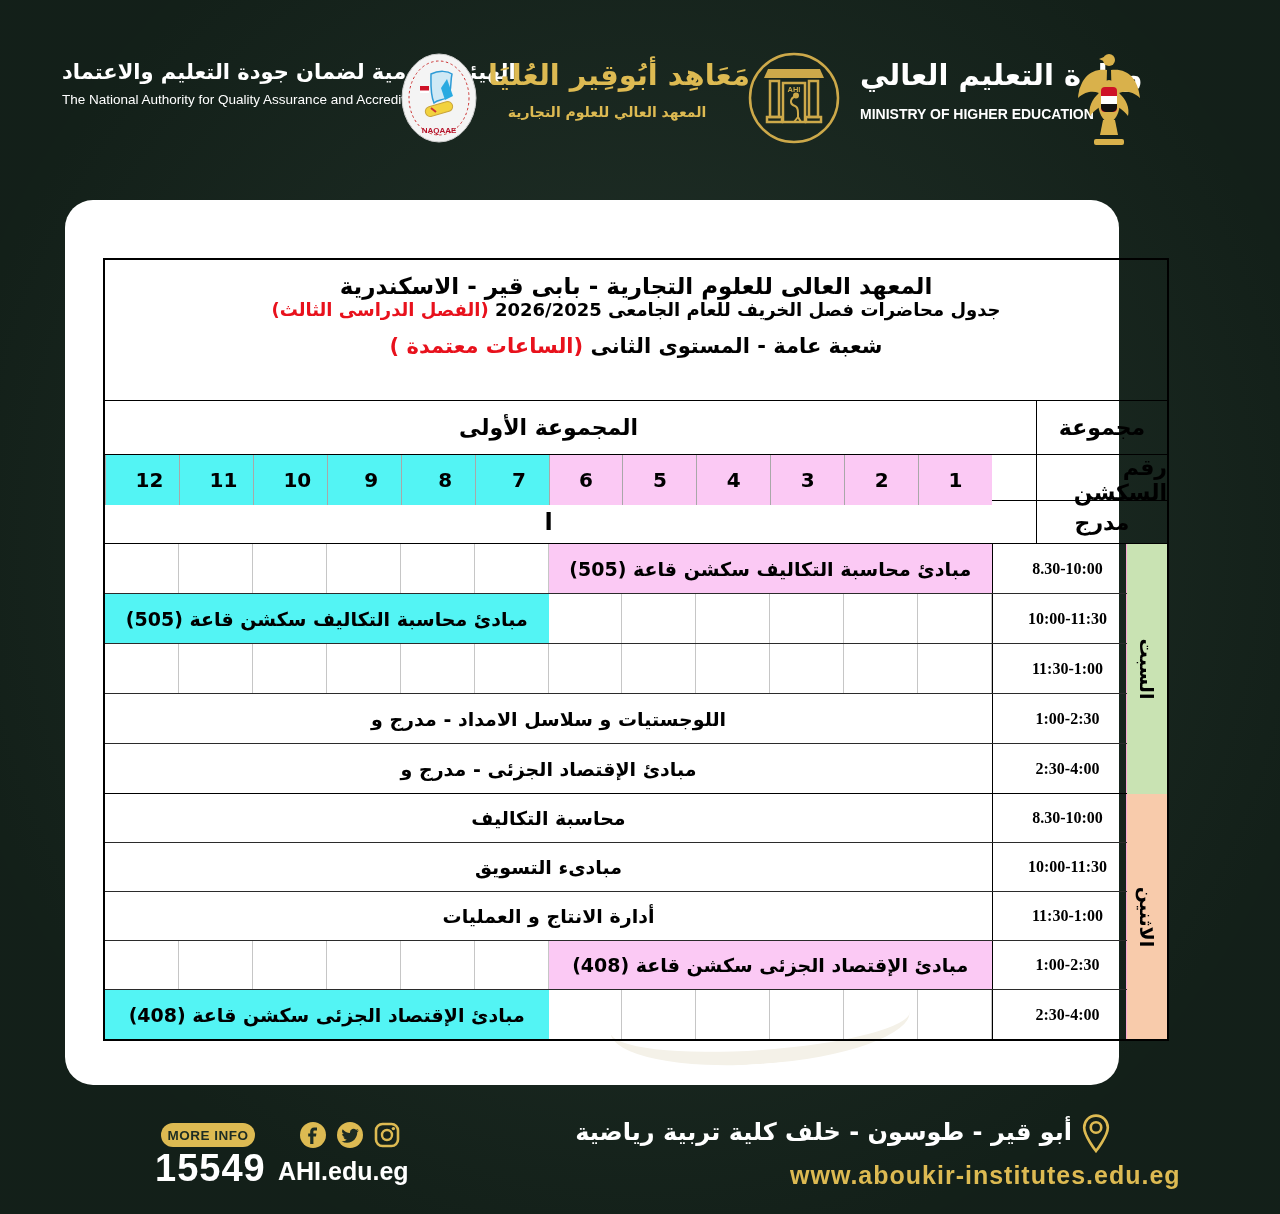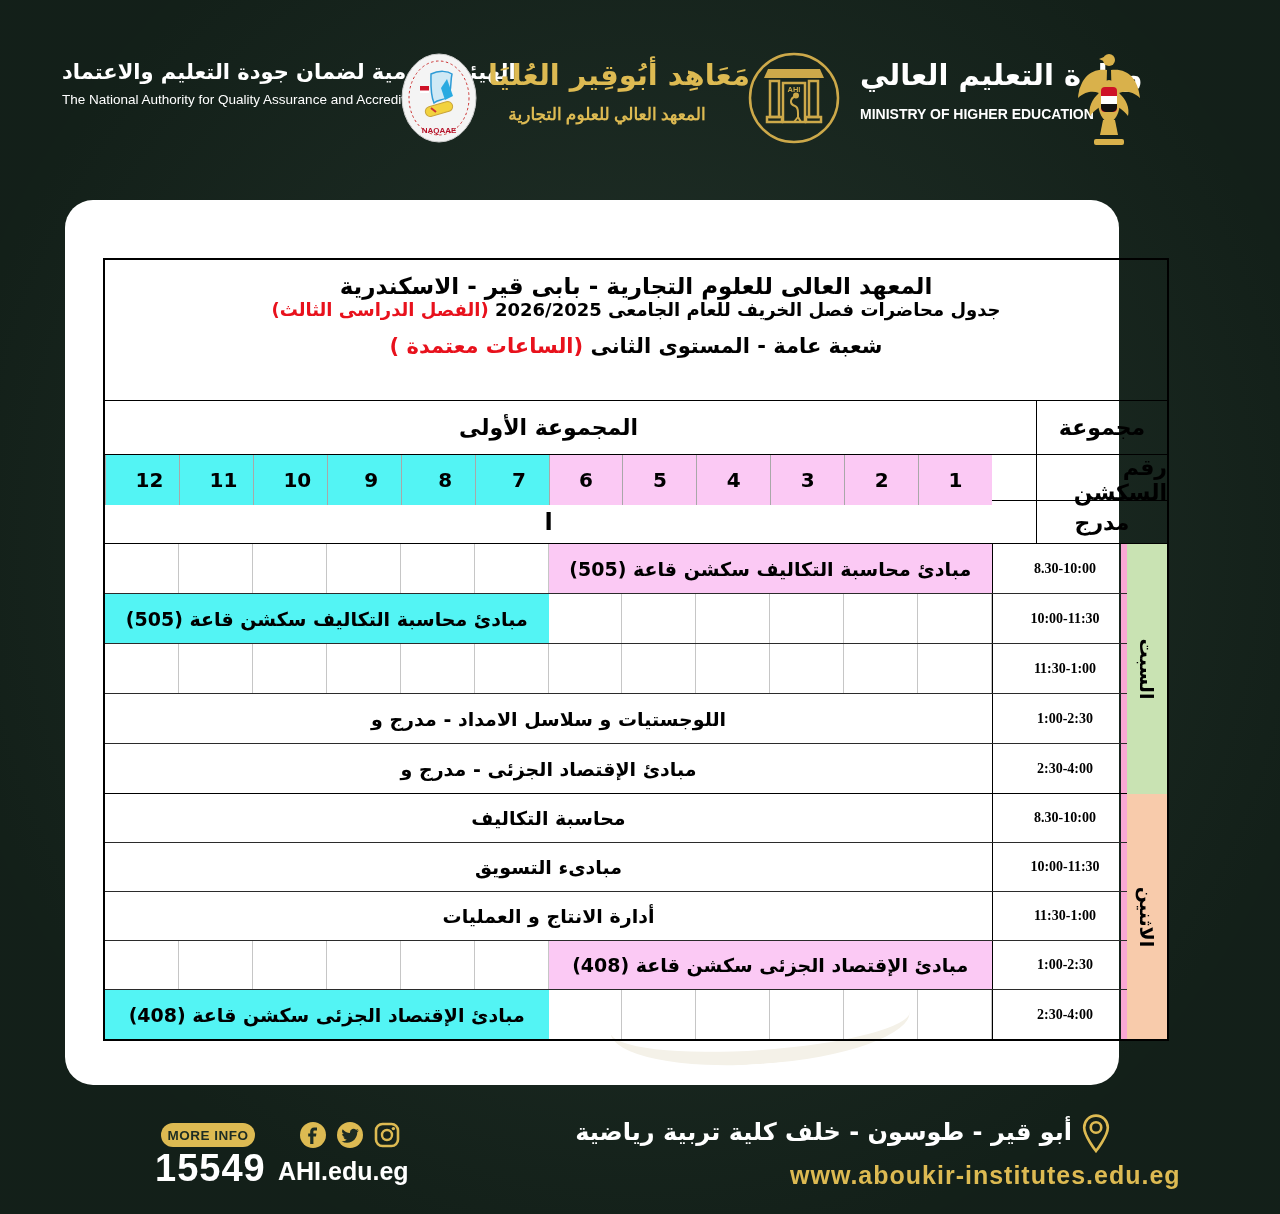--- a/index.html
+++ b/index.html
@@ -8,21 +8,21 @@
   .page::before{content:"";position:absolute;inset:0;
         background:radial-gradient(ellipse at 50% 45%, rgba(255,255,255,.045), rgba(0,0,0,.25) 78%);}
   
   .topbar{position:absolute;left:0;top:0;width:1280px;height:200px;}
   .naqaae-text{position:absolute;left:62px;top:60px;width:330px;text-align:center;color:#fff;}
   .naqaae-text .ar{font-size:21px;font-weight:bold;white-space:nowrap;}
   .naqaae-text .en{font-size:13.5px;margin-top:8px;font-family:"Liberation Sans",sans-serif;white-space:nowrap;}
   .naqaae-badge{position:absolute;left:400px;top:52px;}
   .aboukir{position:absolute;left:488px;top:58px;width:238px;text-align:center;color:var(--gold,#dcb44e);}
   .aboukir .ar-main{font-size:29px;font-weight:bold;white-space:nowrap;}
-  .aboukir .ar-sub{font-size:17px;font-weight:bold;margin-top:12px;white-space:nowrap;font-family:Liberation Serif, serif;}
+  .aboukir .ar-sub{font-size:14px;font-weight:bold;margin-top:12px;white-space:nowrap;}
   .ahi-emblem{position:absolute;left:746px;top:50px;}
   .ministry{position:absolute;left:860px;top:58px;width:205px;text-align:center;color:#fff;}
   .ministry .ar{font-size:29px;font-weight:bold;white-space:nowrap;}
   .ministry .en{font-size:14px;font-weight:bold;margin-top:14px;font-family:"Liberation Sans",sans-serif;white-space:nowrap;}
   .eagle{position:absolute;left:1072px;top:48px;}
   
   .card{position:absolute;left:65px;top:200px;width:1054px;height:885px;background:#fff;border-radius:28px;}
   .watermark{position:absolute;left:545px;top:780px;width:300px;height:70px;border-radius:50%;
              border-bottom:14px solid #f4f1e8;transform:rotate(-4deg);}
   .sched{position:absolute;left:38px;top:58px;width:1062px;border:2px solid #000;direction:rtl;box-sizing:content-box;}
@@ -45,22 +45,22 @@
        border-left:1px solid #a8a8a8;box-sizing:border-box;}
   .sec.pink{background:var(--pink,#fbc9f4);}
   .sec.cyan{background:var(--cyan,#53f4f4);padding-left:14px;}
   .timegrid{position:relative;}
   .r-time{grid-template-columns:40px 135px repeat(12,1fr);height:50px;border-bottom:1px solid #2b2b2b;}
   .r-time.mon{height:49px;}
   .r-time.sep-strong{border-bottom:1.5px solid #000;}
   .r-time.last{border-bottom:none;}
   .day-gap{box-sizing:border-box;}
   .t-cell{display:flex;align-items:center;justify-content:center;direction:ltr;
-          font-family:"Liberation Serif",serif;font-weight:bold;font-size:14px;
-          border-left:1.5px solid #000;border-right:6px solid #f9a8d4;box-sizing:border-box;padding-left:16px;}
+          font-family:"Liberation Serif",serif;font-weight:bold;font-size:16px;
+          border-left:1.5px solid #000;border-right:1px solid #f9a8d4;box-sizing:border-box;padding-left:16px;}
   .subject{display:flex;align-items:center;justify-content:center;font-size:19px;font-weight:bold;
            box-sizing:border-box;text-align:center;}
   .subject.pink{background:var(--pink,#fbc9f4);}
   .subject.cyan{background:var(--cyan,#53f4f4);}
   .span6{grid-column:span 6;}
   .span12{grid-column:span 12;}
   .empty{border-right:1px solid #c6c6c6;box-sizing:border-box;}
   .day-strip{position:absolute;right:0;width:40px;display:flex;align-items:center;justify-content:center;z-index:2;}
   .day-strip span{transform:rotate(90deg);white-space:nowrap;font-size:19px;font-weight:bold;}
   .day-strip.green{top:0;height:250px;background:var(--day-green,#c9e3b3);}

